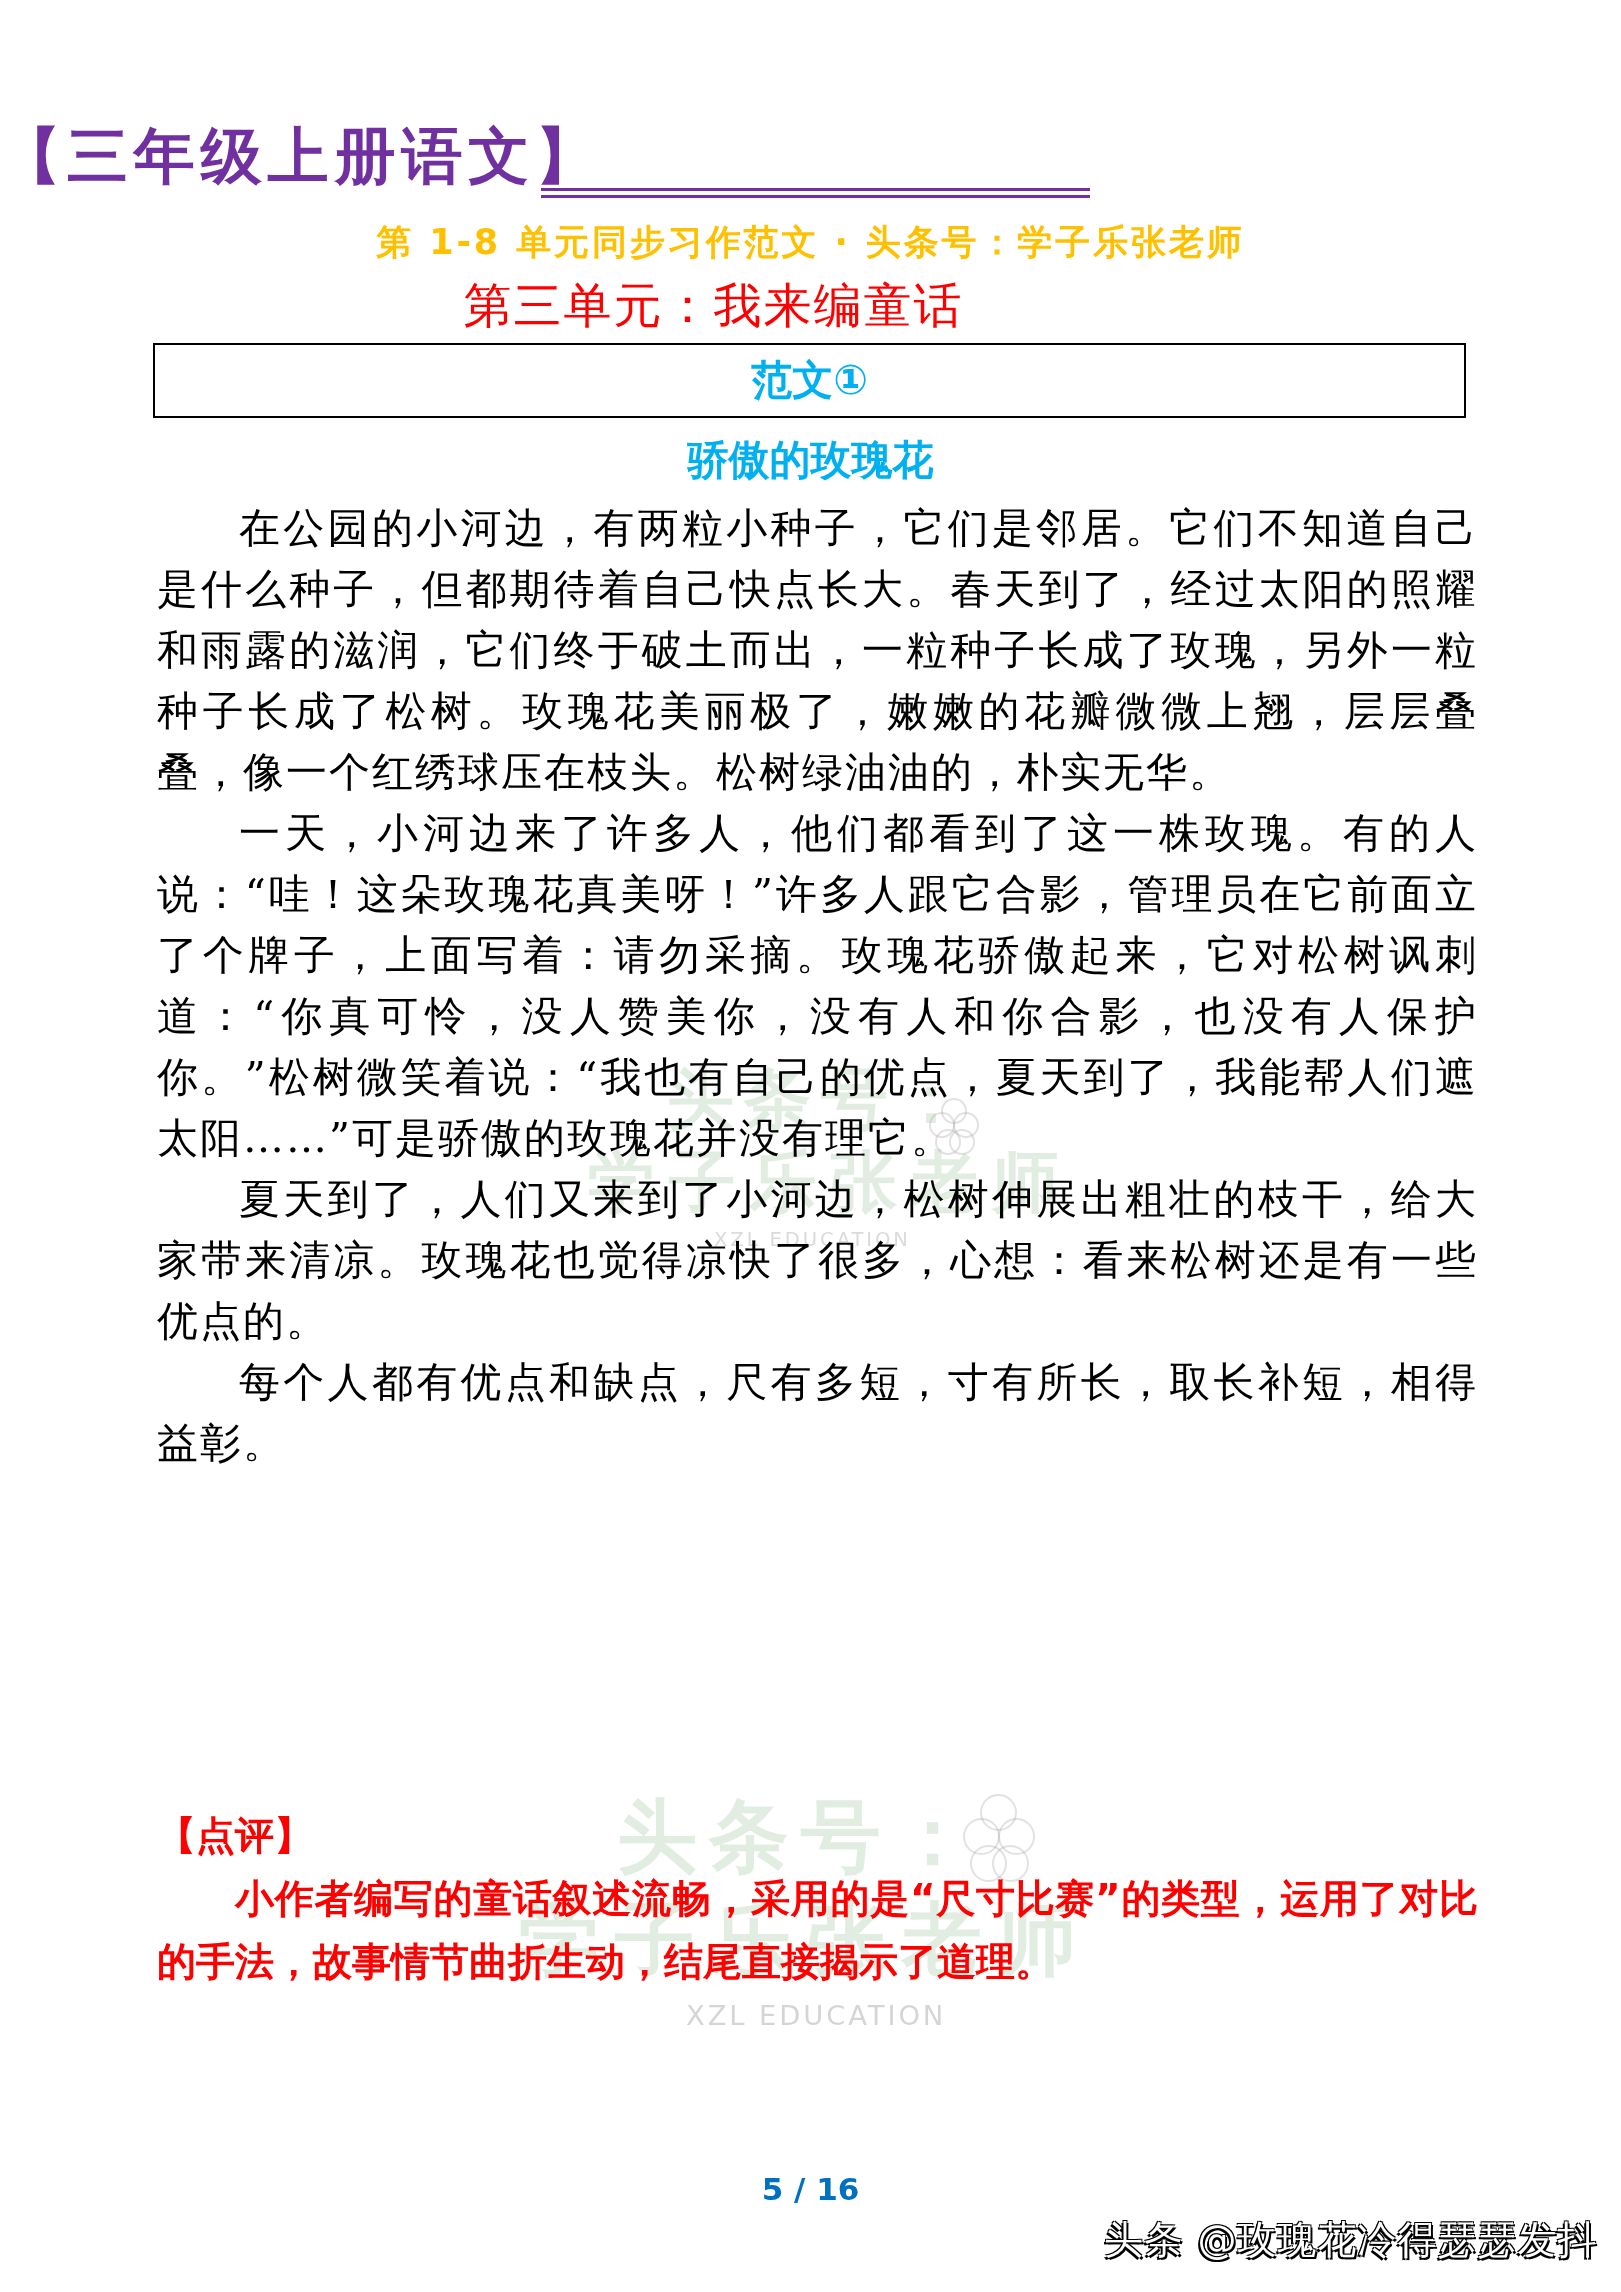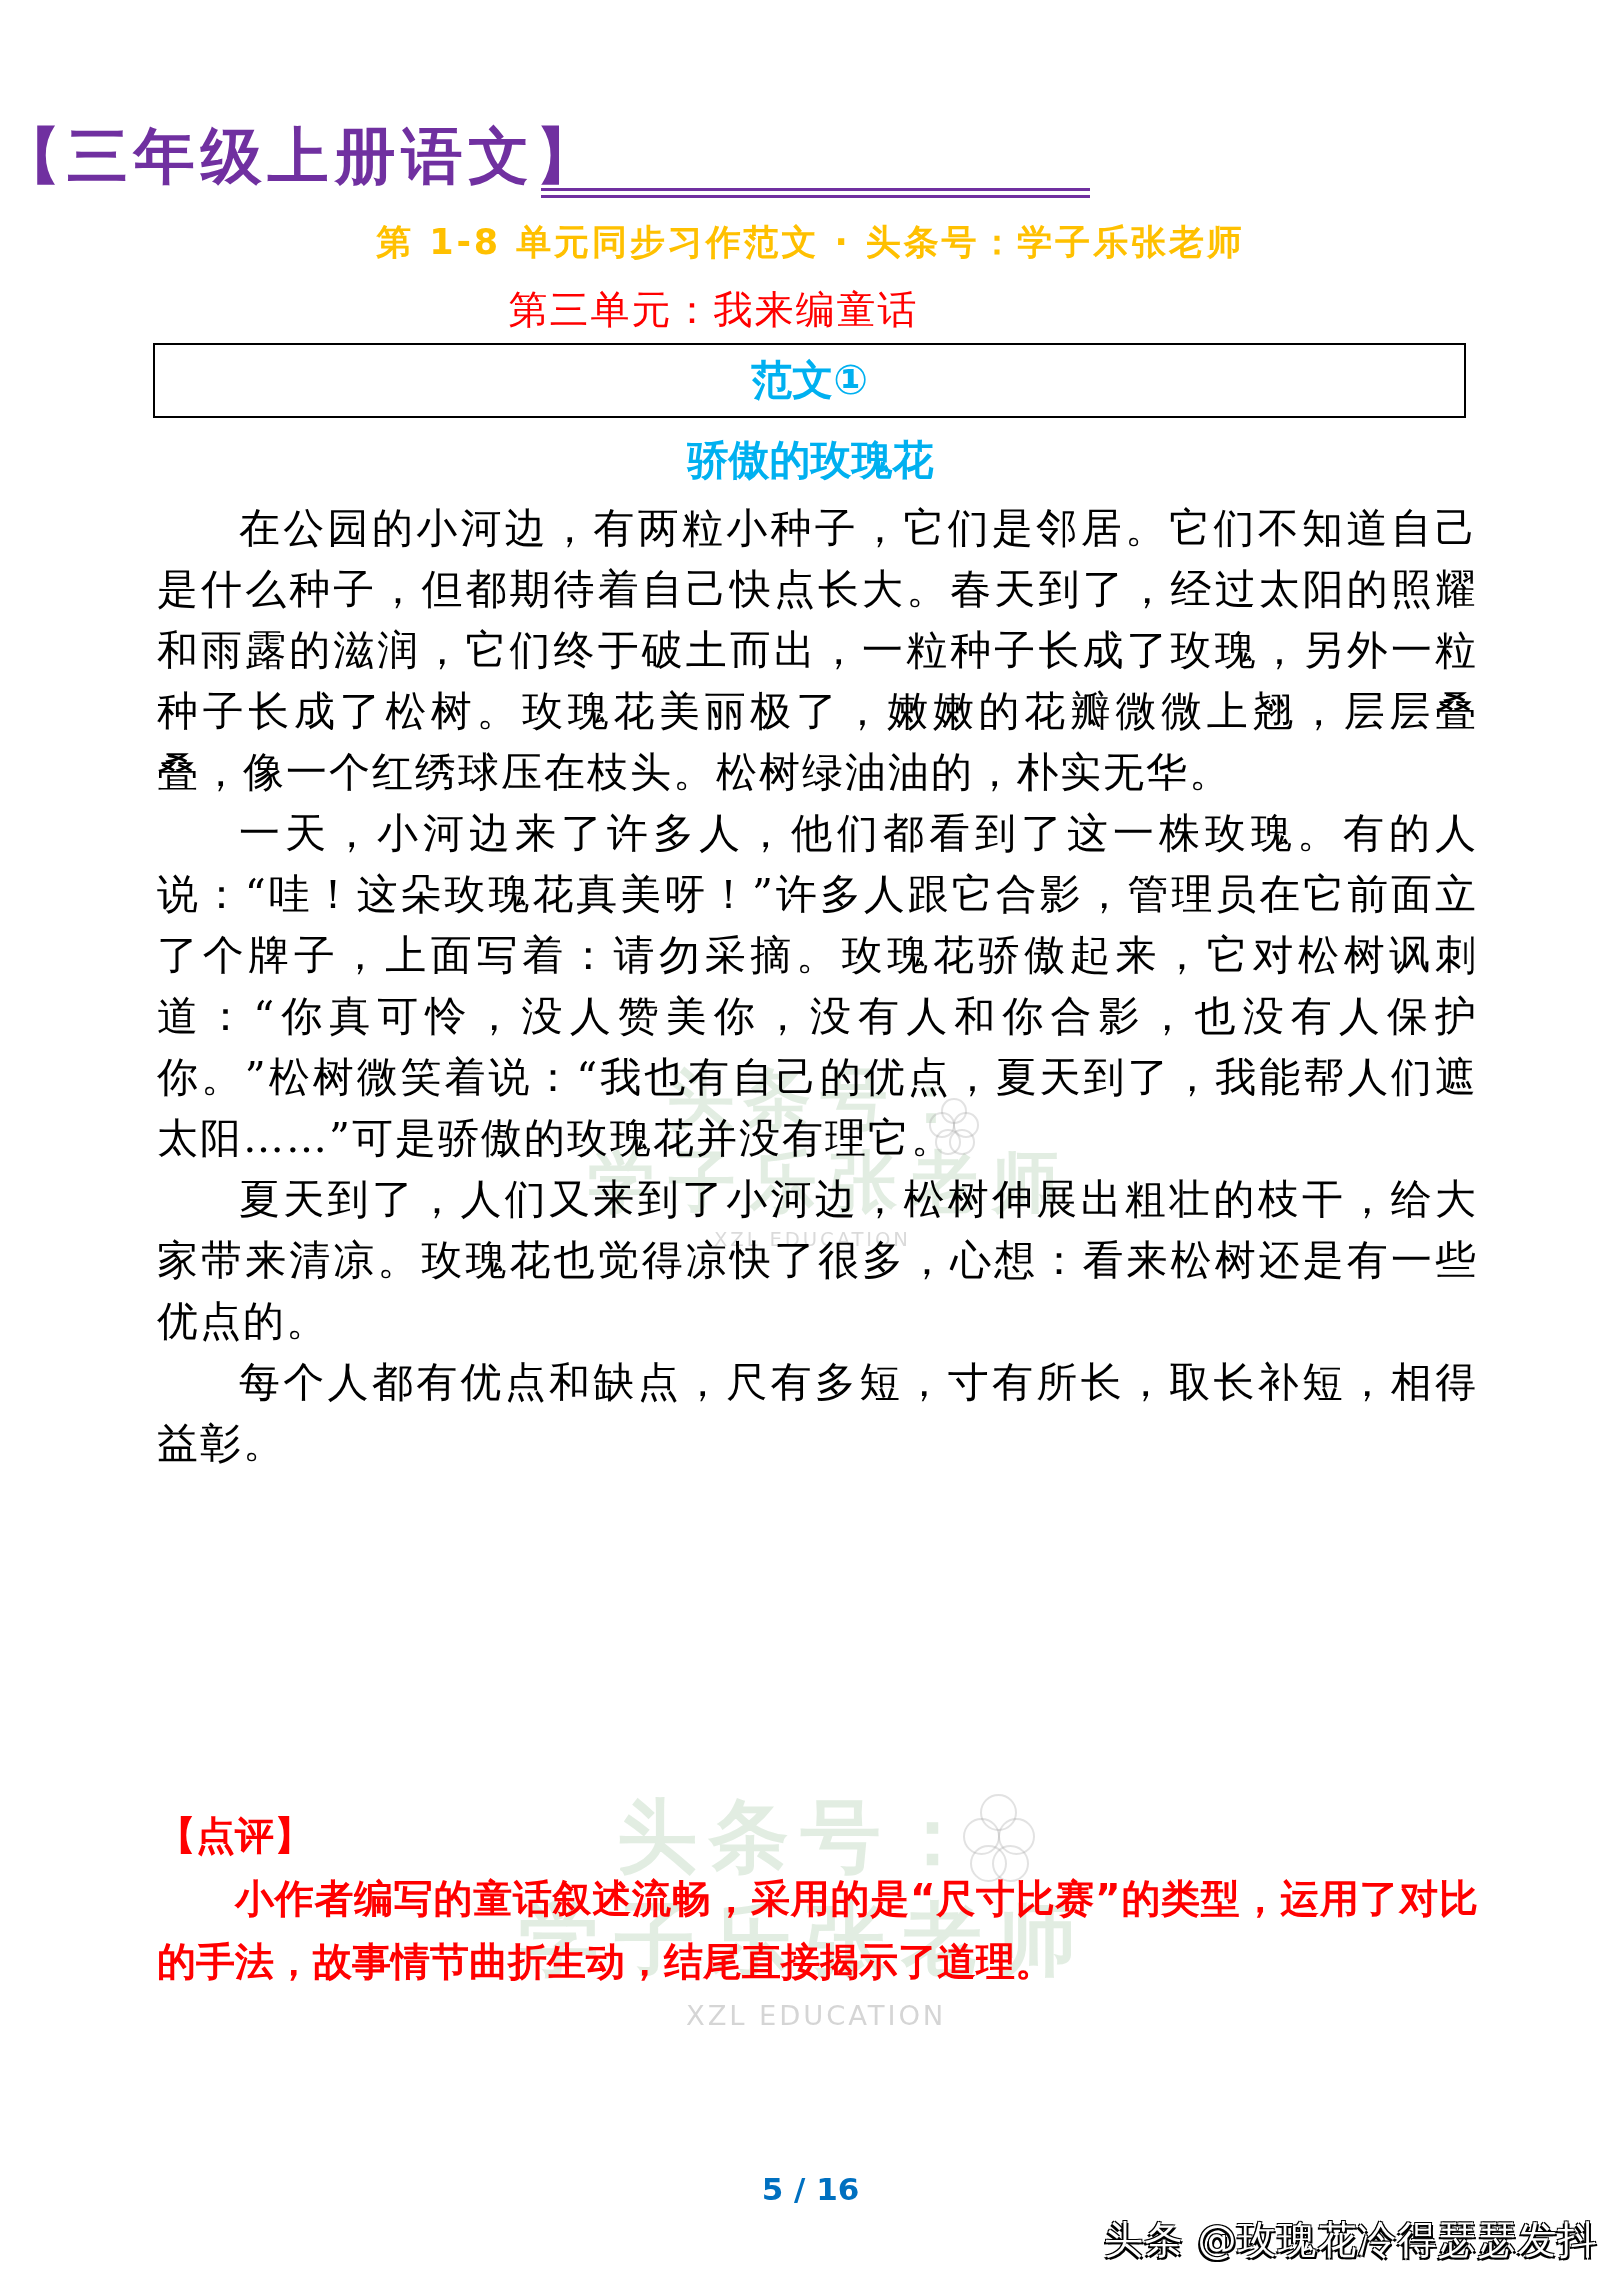--- a/index.html
+++ b/index.html
@@ -1,21 +1,21 @@
 <!DOCTYPE html>
 <html><head>
 <meta charset="utf-8">
 <style>
   html, body { margin:0; padding:0; background:#ffffff; }
   body { width:1621px; height:2293px; position:relative; overflow:hidden; font-family:"DejaVu Sans", sans-serif; }
   .title { position:absolute; left:0; width:1621px; top:120px; text-align:left; font-size:61px; font-weight:bold; color:#7030A0; letter-spacing:5.9px; line-height:71px; }
   .title-underline { position:absolute; left:541px; width:549px; top:188px; height:2.9px; background:#7030A0; }
   .title-underline.u2 { top:195px; }
   .subtitle { position:absolute; left:0; width:1621px; top:211px; text-align:center; font-size:35px; font-weight:bold; color:#FFC000; line-height:63px; letter-spacing:2.9px; }
-  .unit { position:absolute; left:0; width:1427px; top:282px; text-align:center; font-family:Liberation Sans, sans-serif; font-size:39px; color:#FF0000; line-height:55px; letter-spacing:2px; }
+  .unit { position:absolute; left:0; width:1427px; top:282px; text-align:center; font-family:Liberation Mono, monospace; font-size:48px; color:#FF0000; line-height:55px; letter-spacing:2px; }
   .sample-box { position:absolute; left:153px; top:343px; width:1309px; height:71px; border:2.9px solid #000; display:flex; align-items:center; justify-content:center; }
   .sample-label { font-size:41px; font-weight:bold; color:#00B0F0; }
   .essay-title { position:absolute; left:0; width:1621px; top:431px; text-align:center; font-size:41px; font-weight:bold; color:#00B0F0; line-height:59px; }
   .body { position:absolute; left:157px; width:1321px; top:498px; font-family:"DejaVu Serif", serif; font-size:41px; line-height:61px; color:#000; text-align:justify; letter-spacing:2px; }
   .body p { margin:0; text-indent:2em; }
   .review-head { position:absolute; left:157px; top:1806px; font-size:39px; font-weight:bold; color:#FF0000; line-height:59px; }
   .review-body { position:absolute; left:157px; width:1321px; top:1867px; font-size:39px; font-weight:bold; color:#FF0000; line-height:63px; text-indent:2em; text-align:justify; }
   .wm { position:absolute; color:rgba(150,190,150,0.28); font-weight:bold; pointer-events:none; }
   .wm1a { left:667px; top:1054px; font-size:67px; letter-spacing:9.8px; }
   .wm1b { left:588px; top:1137px; font-size:67px; letter-spacing:13.7px; }

